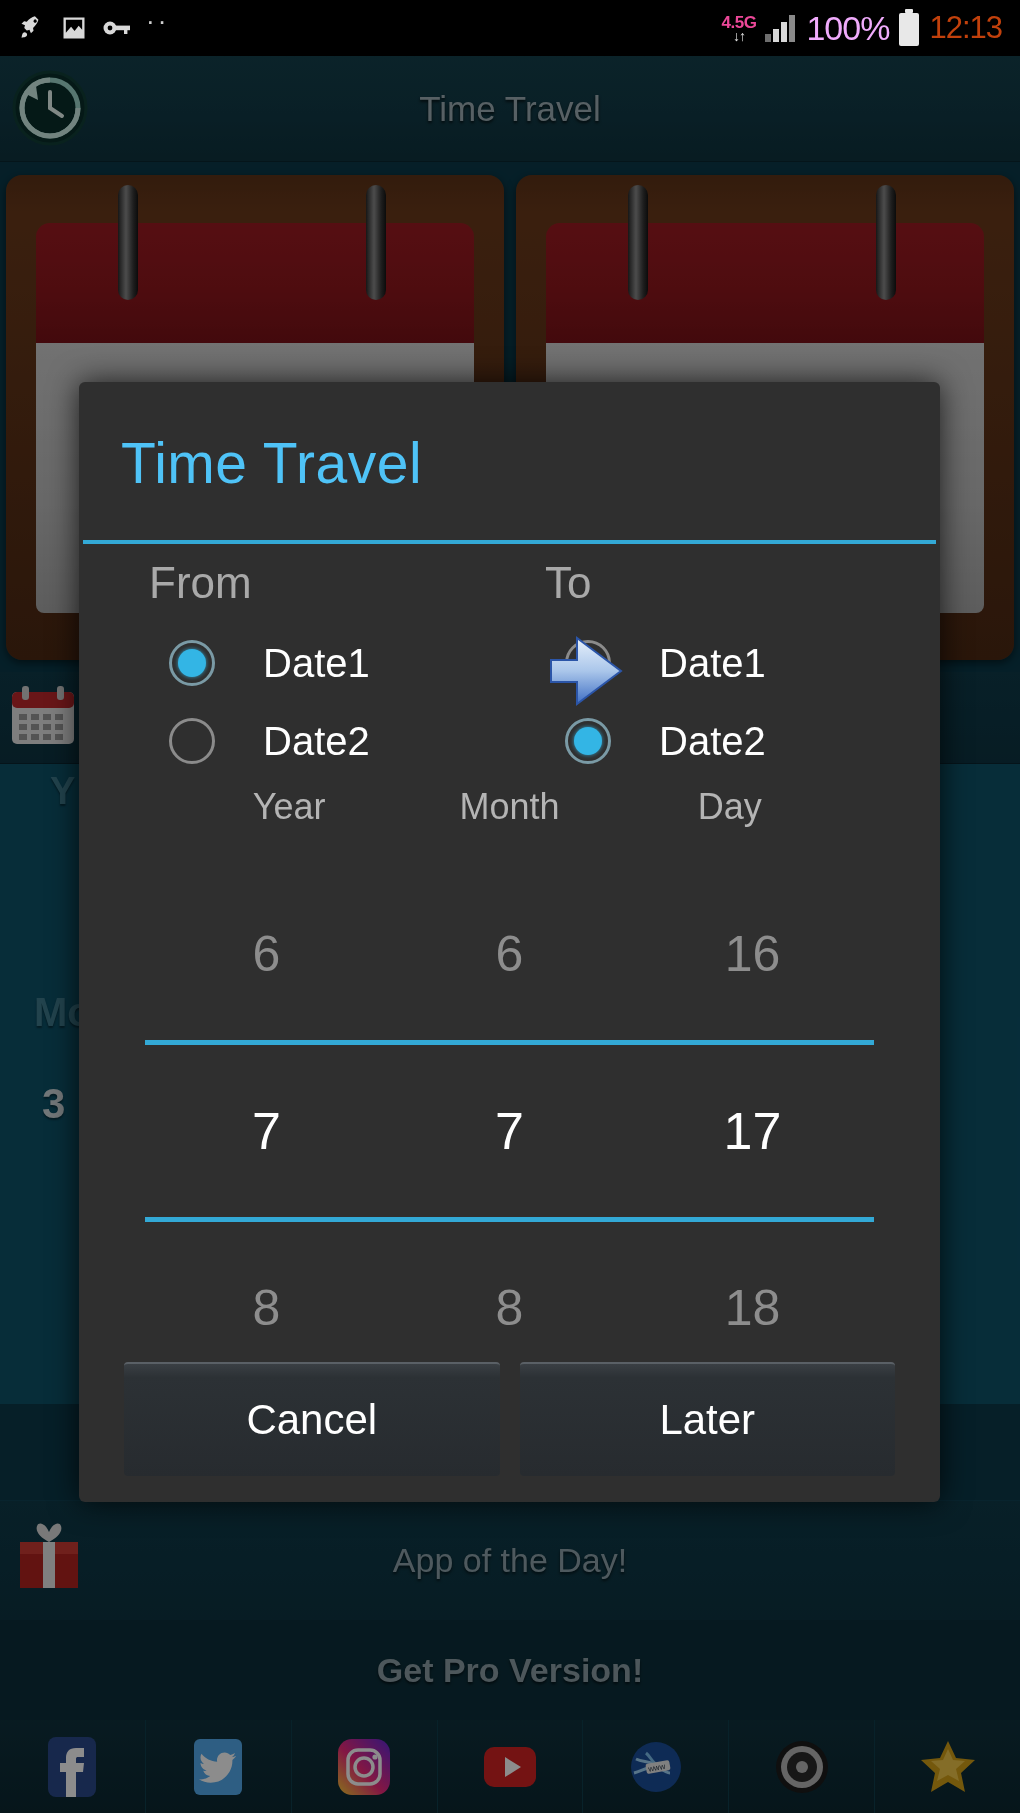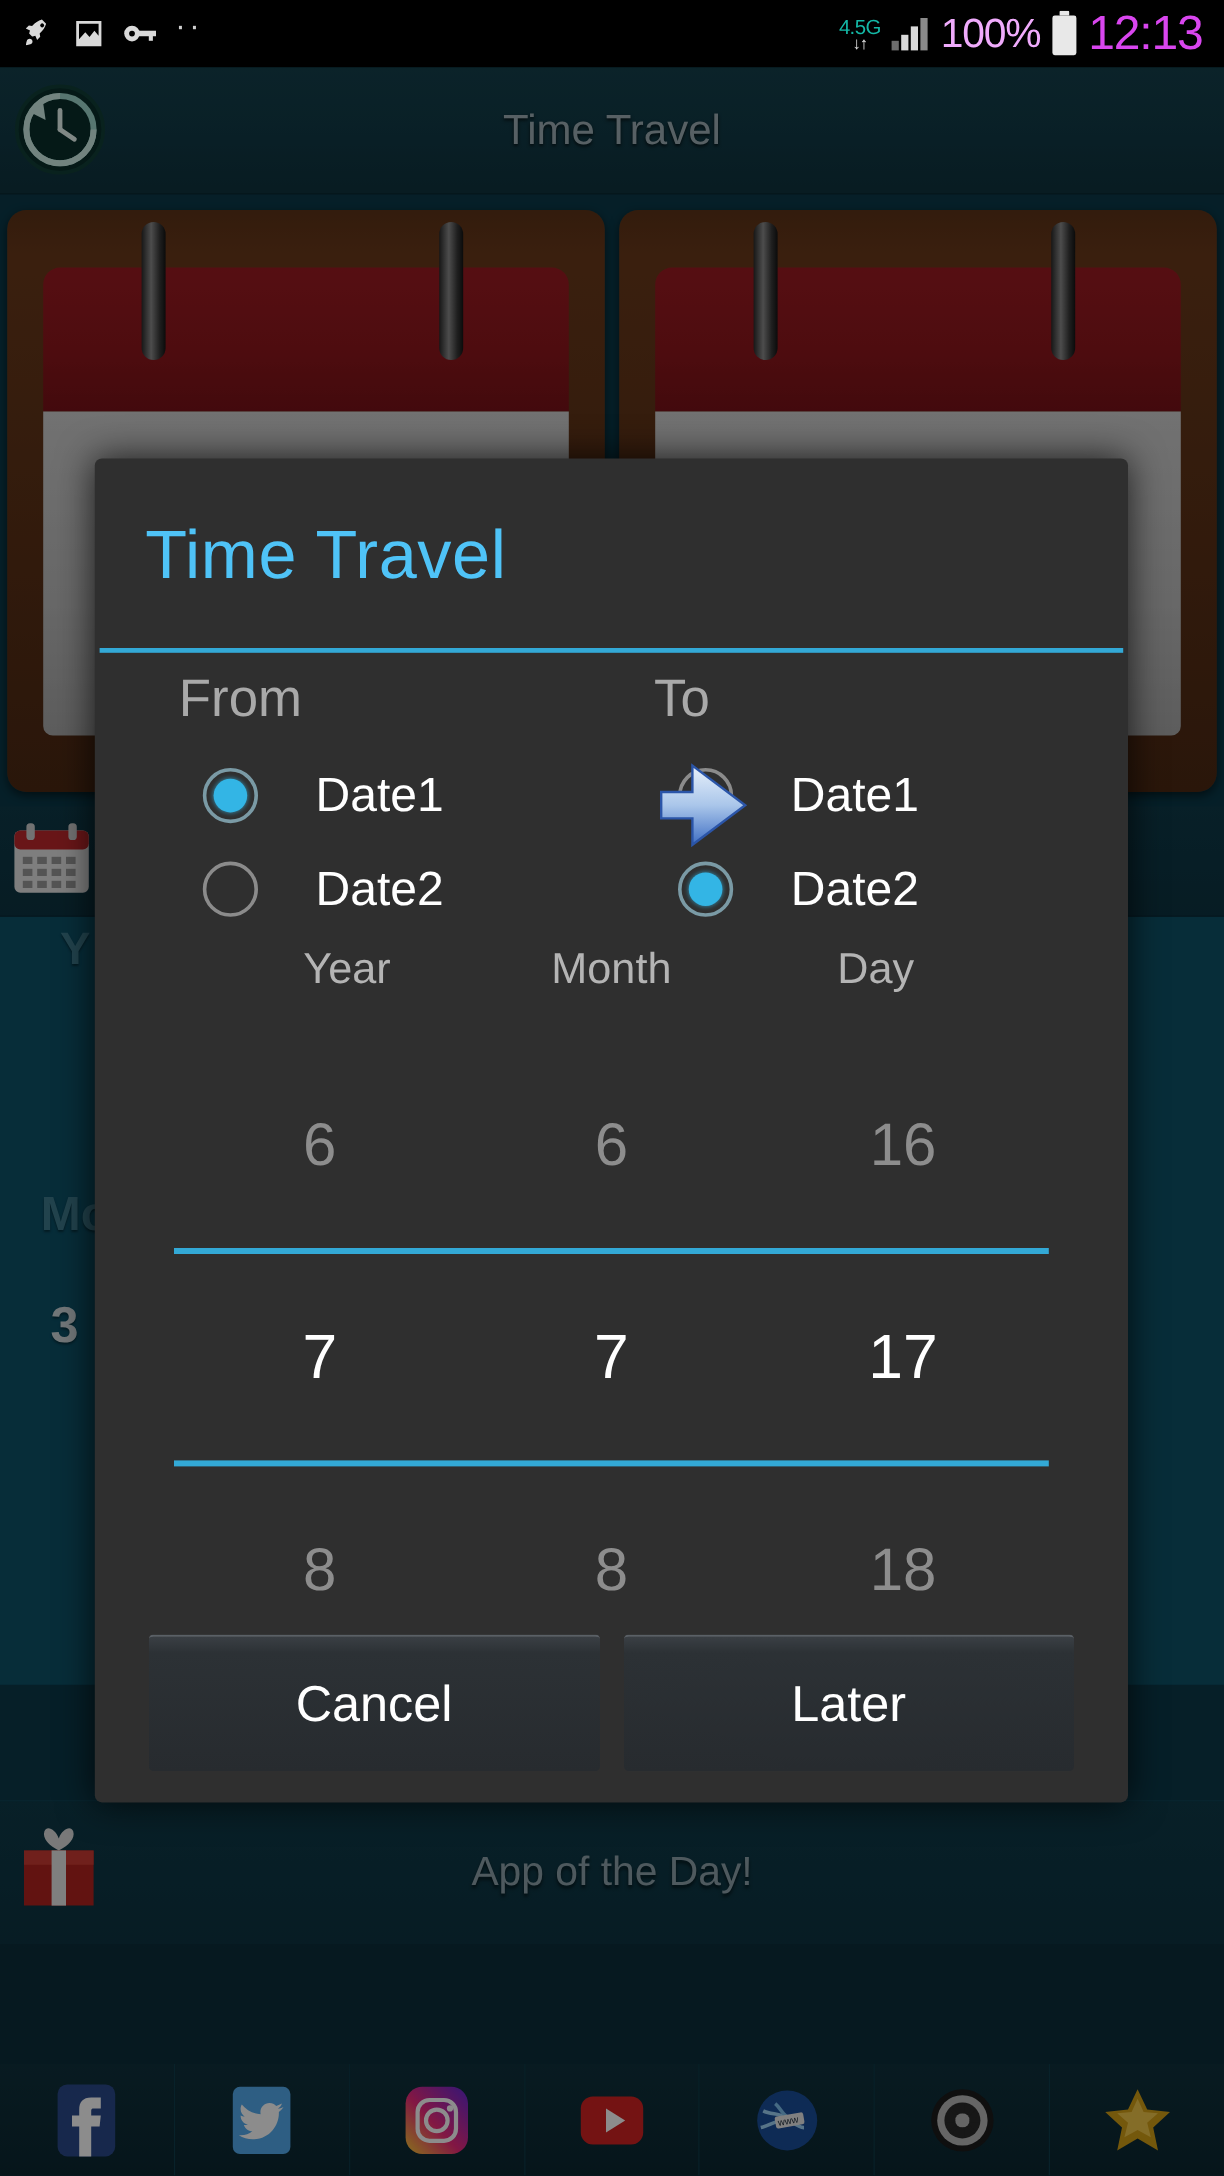--- a/index.html
+++ b/index.html
@@ -23,24 +23,24 @@
     background: #000;
     display: flex; align-items: center;
     padding: 0 18px;
     z-index: 60;
   }
   .sb-left { display: flex; align-items: center; gap: 14px; }
   .sb-right { margin-left: auto; display: flex; align-items: center; gap: 8px; }
   .sb-ic { color: #d9d9d9; display: flex; align-items: center; }
   .sb-dots { color: #cfcfcf; font-size: 26px; letter-spacing: 3px; line-height: 10px; position: relative; top: -7px; }
   .sb-net { display: flex; flex-direction: column; align-items: center; line-height: 1; }
-  .sb-net-label { color: #14b8a6; font-size: 17px; font-weight: normal; letter-spacing: -0.5px; }
+  .sb-net-label { color: #ec4899; font-size: 17px; font-weight: bold; letter-spacing: -0.5px; }
   .sb-net-arrows { color: #e6e6e6; font-size: 14px; letter-spacing: -1px; margin-top: -2px; }
   .sb-pct { color: #f0abfc; font-size: 34px; font-weight: 300; letter-spacing: -1px; }
-  .sb-time { color: #d946ef; font-size: 40px; font-weight: 300; letter-spacing: -1px; }
+  .sb-time { color: #c2410c; font-size: 31px; font-weight: 300; letter-spacing: -1px; }
 
   
   .appbar {
     position: absolute; top: 56px; left: 0;
     width: 1020px; height: 106px;
     background: linear-gradient(180deg,#14404c 0%, #123a46 55%, #0f333e 100%);
     display: flex; align-items: center;
     border-bottom: 1px solid #0a2730;
   }
   .appbar-icon { position: absolute; left: 10px; top: 12px; width: 80px; height: 80px; }
@@ -320,20 +320,21 @@
     <svg width="78" height="82" viewBox="0 0 78 82">
       <path d="M10 30h58v46H10z" fill="#b2241f"></path>
       <path d="M10 30h58v12H10z" fill="#cc3b33"></path>
       <rect x="33" y="30" width="12" height="46" fill="#e8e8e8"></rect>
       <path d="M39 30c-8-4-14-10-12-16 2-5 9-2 12 6 3-8 10-11 12-6 2 6-4 12-12 16z" fill="#dcdcdc"></path>
     </svg>
   </span>
   <div class="aotd-text">App of the Day!</div>
 
   <div class="bg-strip bg-pro"></div>
+  <div class="pro-text">Get Pro Version!</div>
 
   <div class="social">
     <div class="social-btn">
       <svg width="64" height="64" viewBox="0 0 64 64">
         <rect x="8" y="2" width="48" height="60" rx="8" fill="#2b4a8b"></rect>
         <path d="M38 22h6v-9h-8c-7 0-10 4-10 10v5h-6v9h6v25h10V37h7l1-9h-8v-4c0-1.5.6-2 2-2z" fill="#fff"></path>
       </svg>
     </div>
     <div class="social-btn">
       <svg width="64" height="64" viewBox="0 0 64 64">

